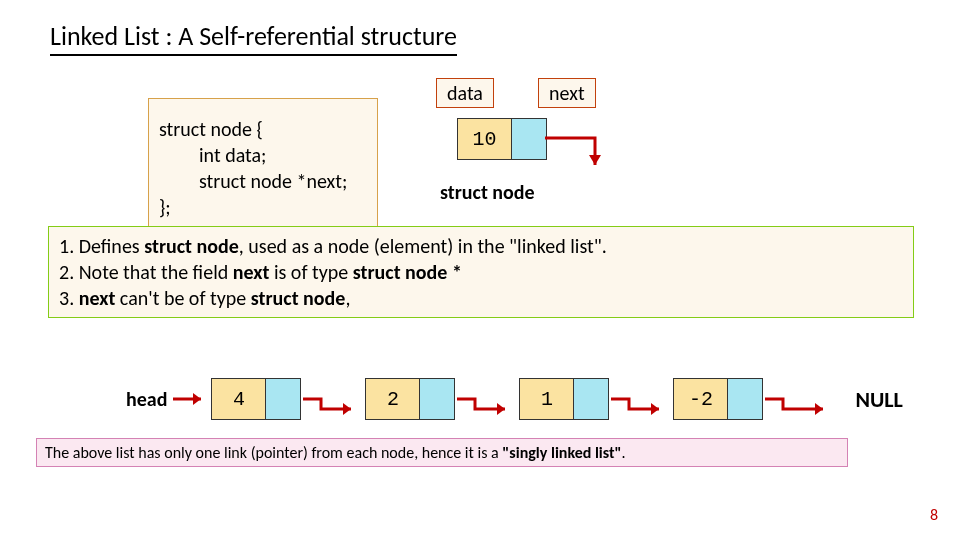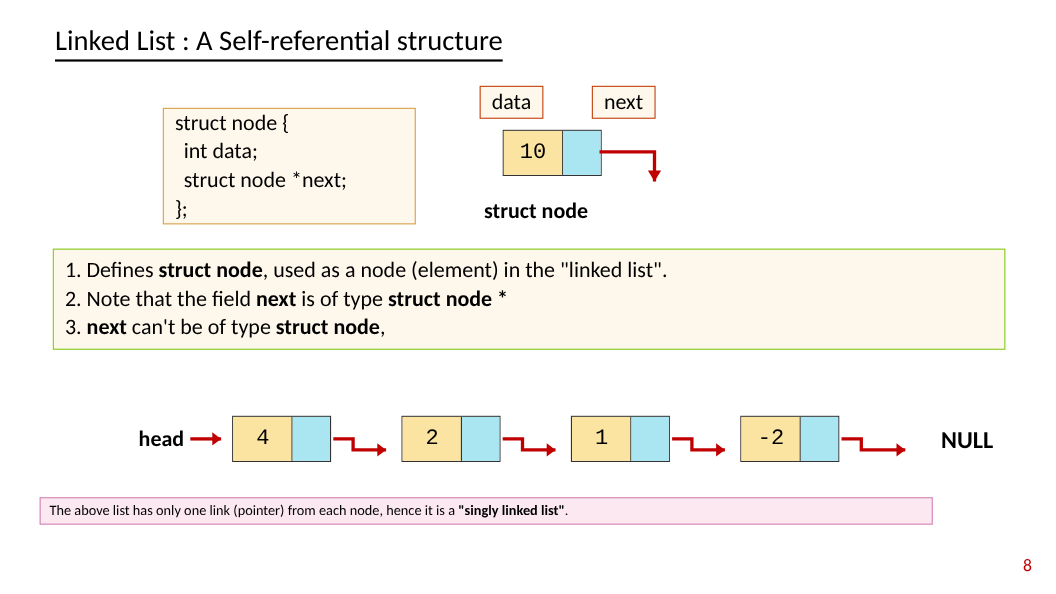--- a/index.html
+++ b/index.html
@@ -21,27 +21,27 @@
     font-weight: 400;
     border-bottom: 2px solid #000;
     padding-bottom: 2px;
     text-align: right;
   }
   .code-box {
     position: absolute;
     left: 148px;
     top: 98px;
     width: 230px;
-    padding: 0 10px;
+    padding: 17px 10px;
     background: #fdf7ec;
     border: 1px solid #d7a14a;
     font-size: 20px;
     line-height: 1.3;
   }
-  .code-box .ind { margin-left: 8px; }
+  .code-box .ind { margin-left: 40px; }
 
   .label-box {
     position: absolute;
     background: #fdf7ec;
     border: 1px solid #c2410c;
     padding: 2px 10px;
     font-size: 20px;
   }
   .label-data { left: 436px; top: 78px; }
   .label-next { left: 538px; top: 78px; }
@@ -109,26 +109,26 @@
 
   .null-label {
     font-size: 22px;
     font-weight: 600;
     margin-left: 18px;
   }
 
   .footnote {
     position: absolute;
     left: 36px;
-    top: 452px;
+    top: 438px;
     width: 812px;
     border: 1px solid #d482b4;
     background: #fbe8f1;
     padding: 4px 8px;
-    font-size: 13px;
+    font-size: 16px;
   }
 
   .slidenum {
     position: absolute;
     right: 22px;
     bottom: 16px;
     color: #c00000;
     font-size: 16px;
   }
 

